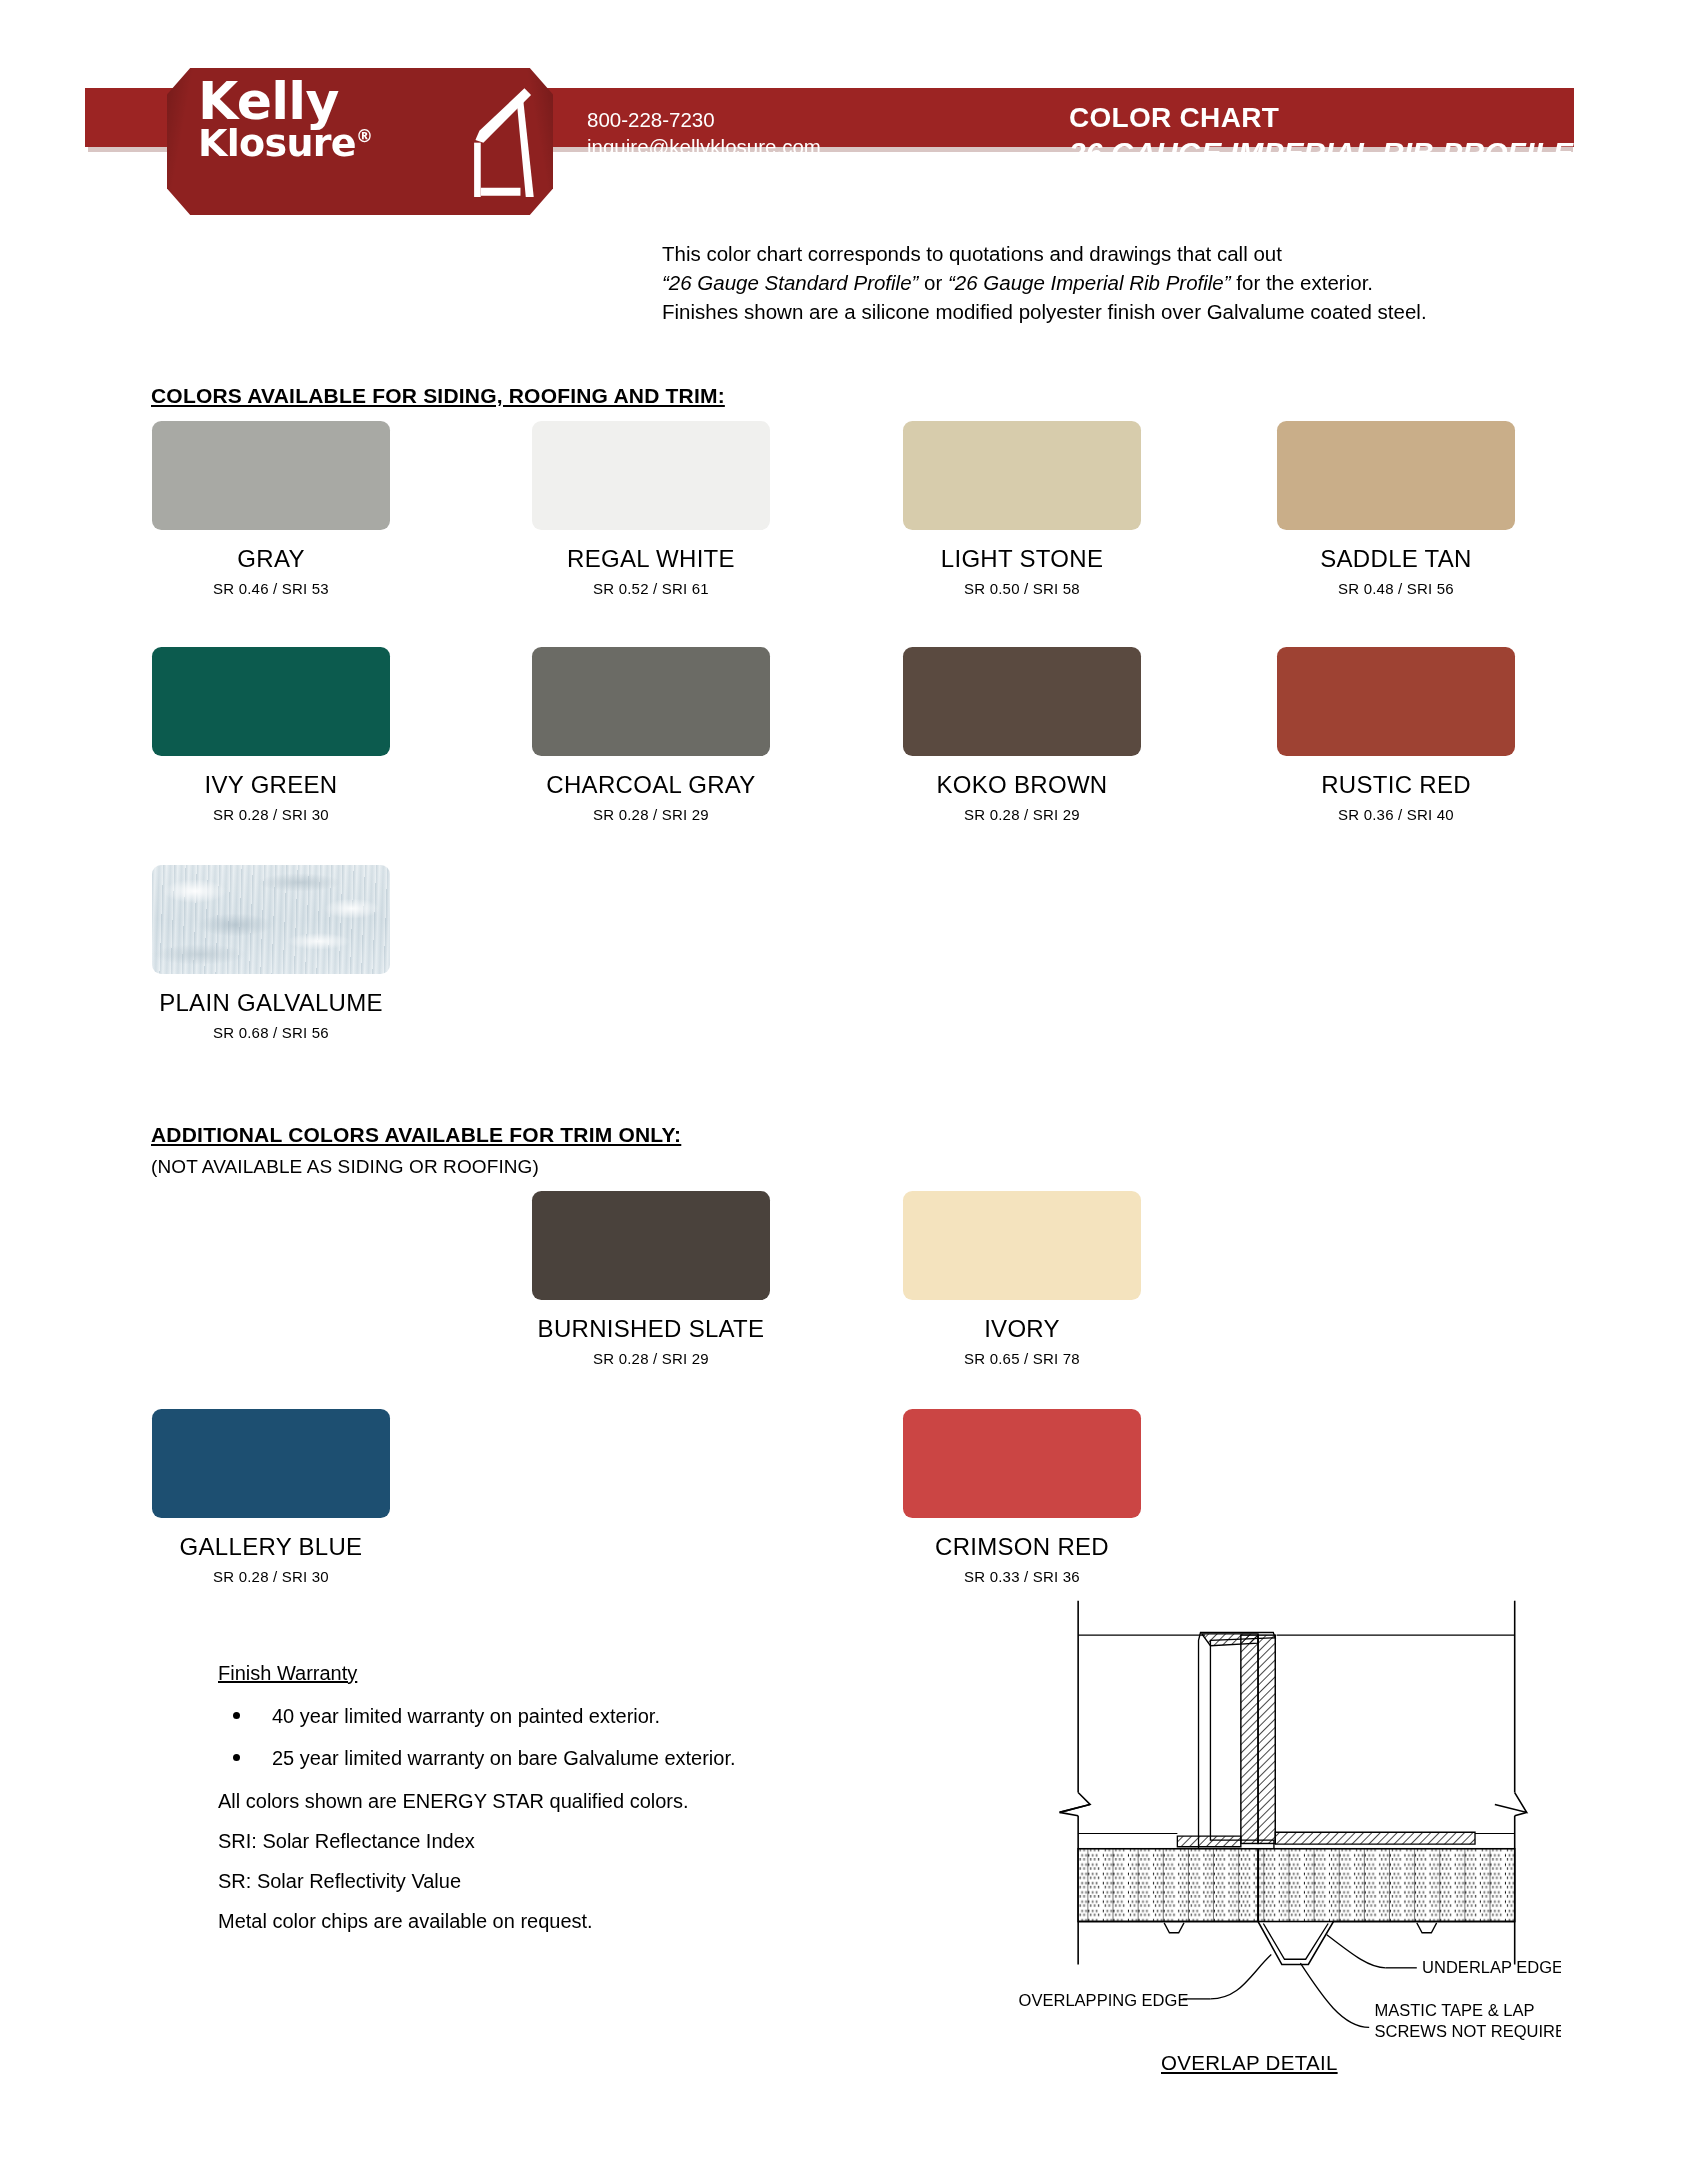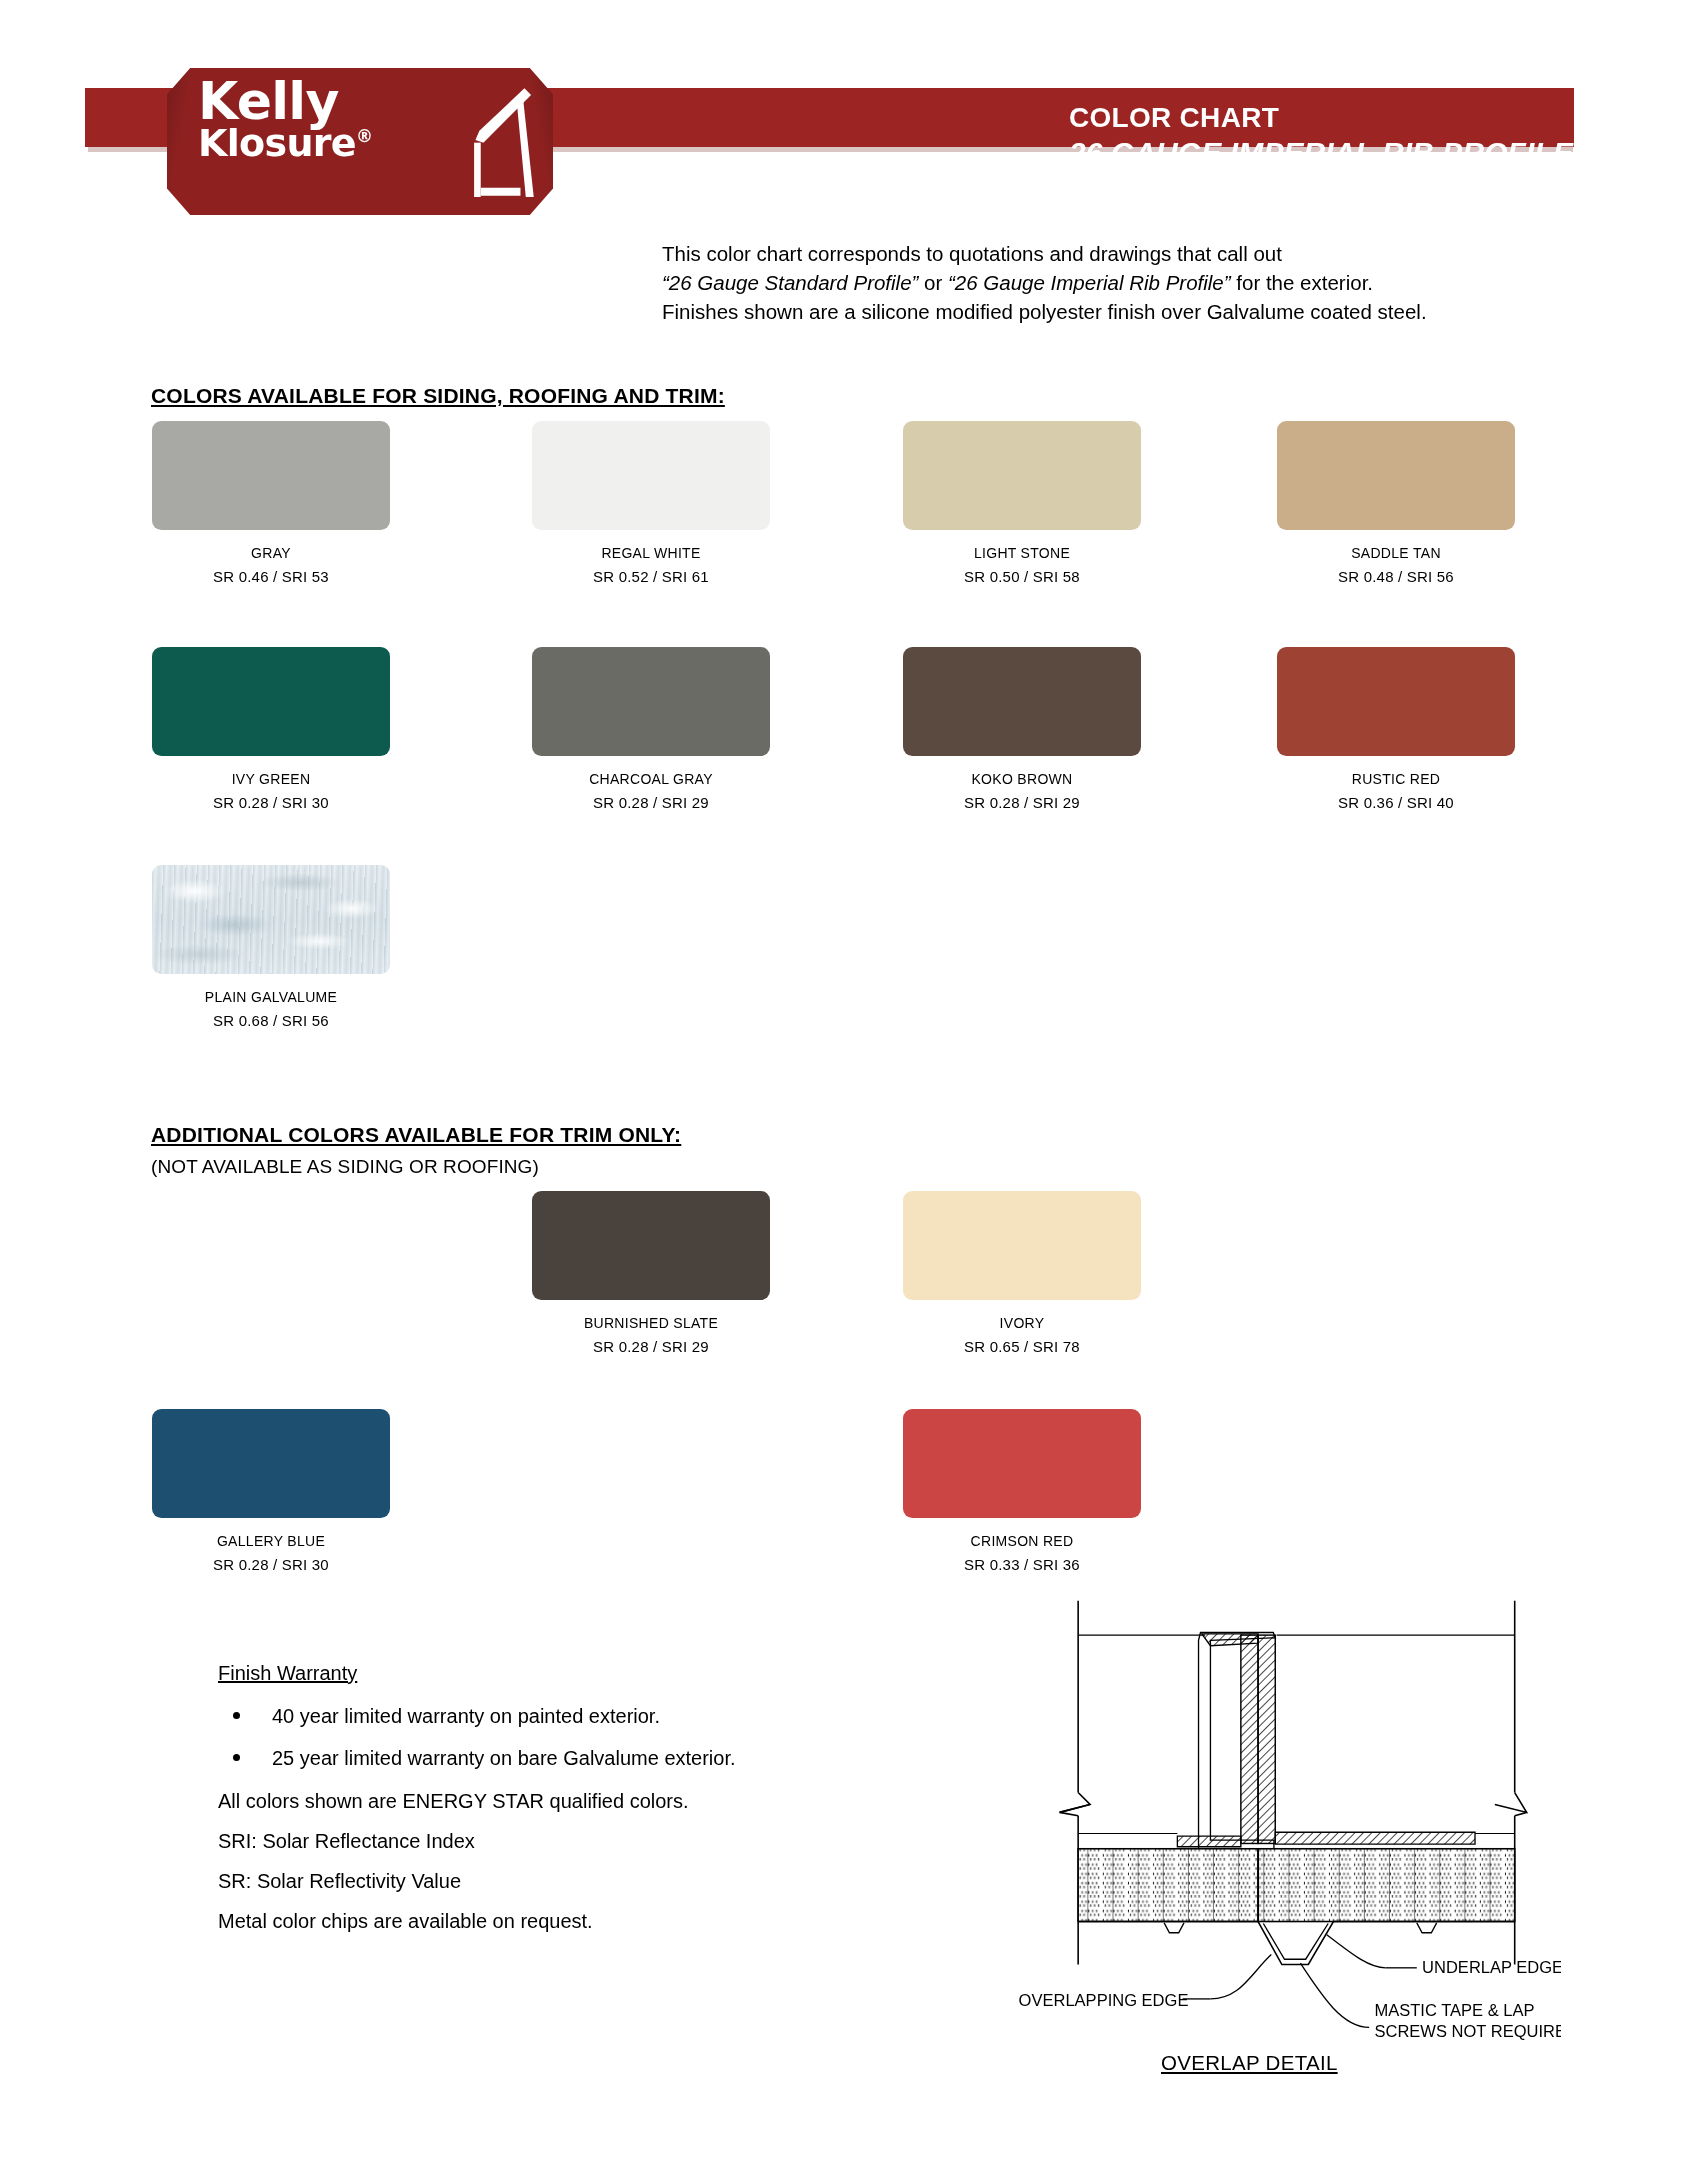--- a/index.html
+++ b/index.html
@@ -172,21 +172,21 @@
     text-align: center;
   }
   .swatch-chip {
     width: 238px;
     height: 109px;
     border-radius: 9.3px;
     margin: 0 auto;
   }
   .swatch-name {
     margin-top: 14.6px;
-    font-size: 14px;
+    font-size: 24px;
     letter-spacing: 0.3px;
     white-space: nowrap;
   }
   .swatch-spec {
     margin-top: 7.3px;
     font-size: 15px;
     letter-spacing: 0.2px;
     white-space: nowrap;
   }
   
@@ -273,20 +273,25 @@
     <span class="logo-klosure"><span>Klosure</span><span class="logo-reg">®</span></span>
   </div>
 
   <svg class="logo-mark" viewBox="0 0 160 190">
     <polygon points="58,92 64,78 132,14 142,24 70,96" fill="#ffffff"></polygon>
     <polygon points="56,96 66,96 66,178 56,178" fill="#ffffff"></polygon>
     <polygon points="120,30 130,30 146,178 134,178" fill="#ffffff"></polygon>
     <polygon points="66,164 126,164 126,176 66,176" fill="#ffffff"></polygon>
   </svg>
 
+  <div class="contact">
+    <span class="plain">800-228-7230</span>
+    <span class="link">inquire@kellyklosure.com</span>
+    <span class="link">www.kellyklosure.com</span>
+  </div>
 
   <div class="header-right">
     <div class="header-title">COLOR CHART</div>
     <div class="header-subtitle">26 GAUGE IMPERIAL RIB PROFILE</div>
   </div>
 </div>
 
 <div class="intro">
   <div>This color chart corresponds to quotations and drawings that call out</div>
   <div><span class="it">“26 Gauge Standard Profile”</span><span> or </span><span class="it">“26 Gauge Imperial Rib Profile”</span><span> for the exterior.</span></div>

